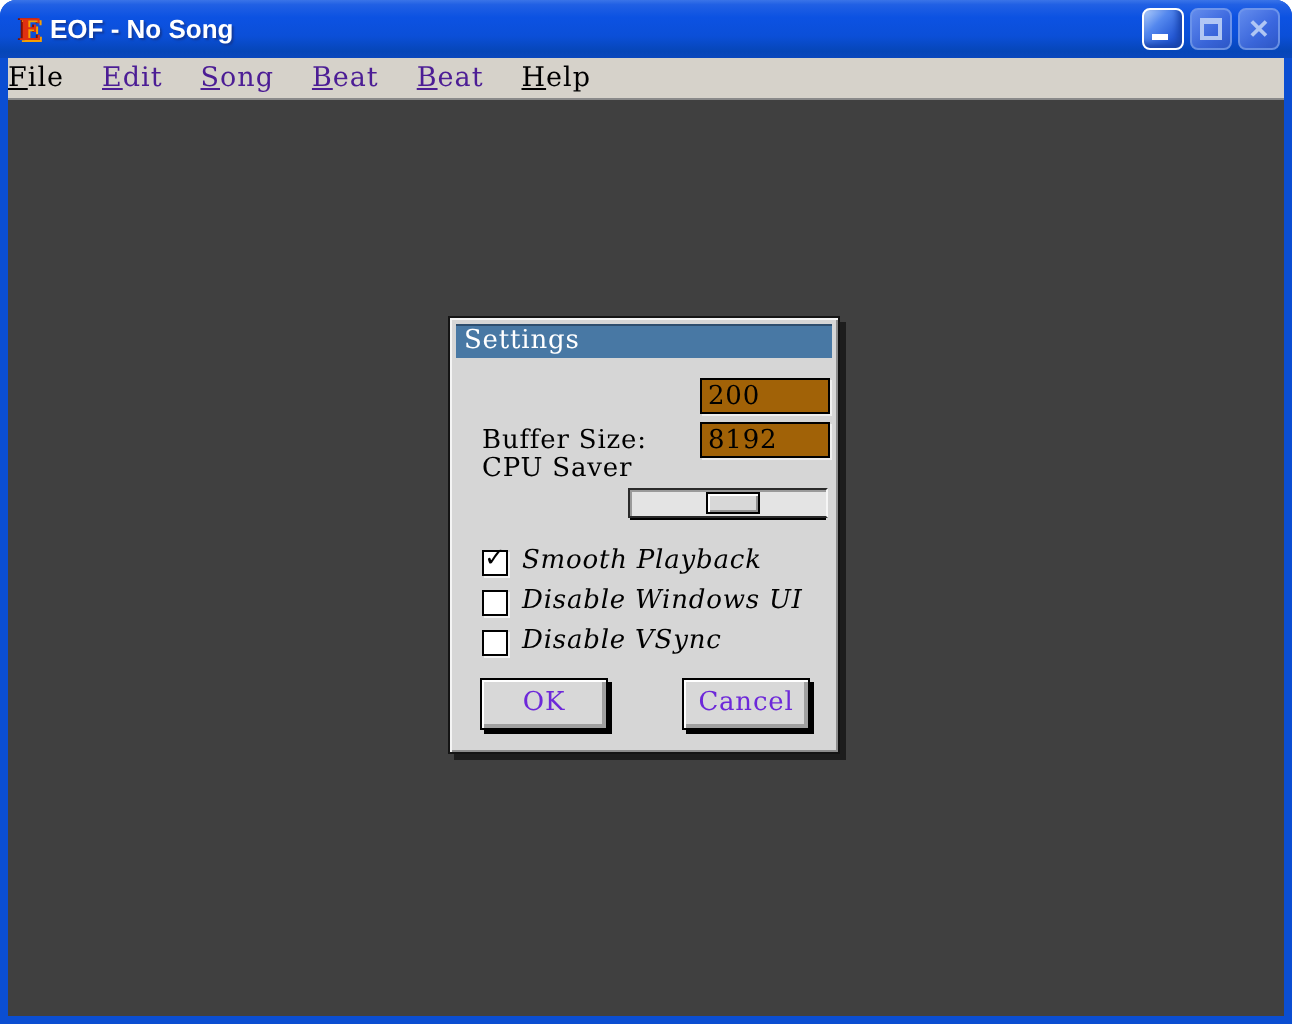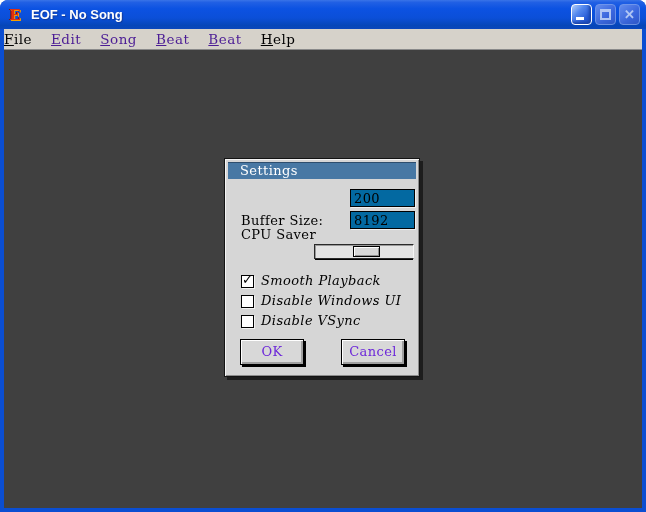--- a/index.html
+++ b/index.html
@@ -27,21 +27,21 @@
   .app-icon {
     width:16px; height:16px; flex:0 0 16px;
     font:bold 15px/16px "DejaVu Serif", serif;
     color:#e03010;
     text-shadow:1px 1px 0 #f8a000, -1px 0 0 #801000;
     text-align:center;
   }
   .title-text {
     color:#fff;
     font:bold 13px/29px "Liberation Sans", sans-serif;
-    margin-left:8px;
+    margin-left:2px;
     text-shadow:1px 1px 1px #123a9a;
     flex:1 1 auto;
   }
   .win-buttons { display:flex; gap:3px; }
   .win-btn {
     width:21px; height:21px; border-radius:4px;
     position:relative;
   }
   .win-btn.bright {
     border:1px solid #fff;
@@ -100,26 +100,26 @@
     border:1px solid #141414;
     box-shadow:3px 3px 0 rgba(0,0,0,.55), inset 1px 1px 0 #f4f4f4, inset -1px -1px 0 #8c8c8c;
     font-size:13px; letter-spacing:.4px; color:#000;
   }
   .dlg-title {
     position:absolute; left:3px; right:3px; top:3px; height:17px;
     background:#4878a4;
     border-top:1px solid #2e4e6e;
     color:#fff;
     font-size:13px; line-height:16px;
-    padding-left:12px;
+    padding-left:4px;
   }
   .dlg-label { position:absolute; left:16px; height:18px; line-height:18px; white-space:nowrap; }
   .dlg-input {
     position:absolute; left:125px; width:65px; height:18px;
-    background:#0369a1;
+    background:#a16207;
     border:1px solid #000;
     box-shadow:1px 1px 0 #efefef;
     font:13px "DejaVu Serif", serif; letter-spacing:.4px;
     padding:0 0 0 3px; outline:none;
   }
   .slider-track {
     position:absolute; left:89px; top:85px; width:100px; height:15px;
     background:#e4e4e4;
     border:1px solid #2a2a2a;
     border-right-color:#f6f6f6; 

